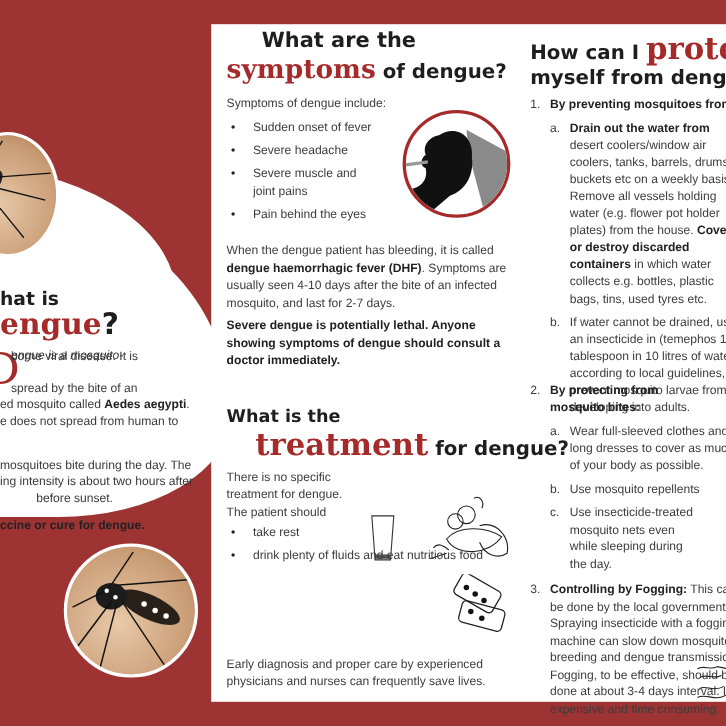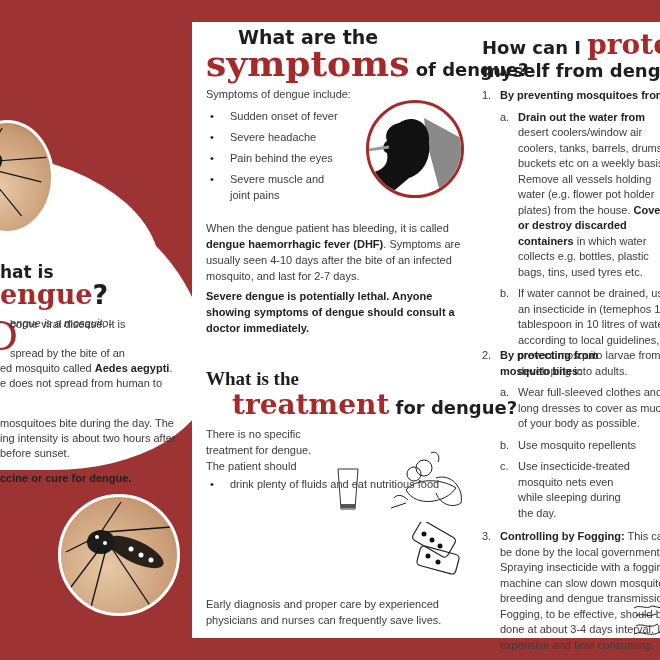--- a/index.html
+++ b/index.html
@@ -54,21 +54,21 @@
   </div>
   <div class="lt heading-red" style="left:-14px;top:316px;font-size:40px;line-height:40px;font-weight:normal;">D</div>
   <div class="lt" style="left:10px;top:316px;font-style:italic;">engue is a mosquito-</div>
   <div class="lt" style="left:10px;top:317px;">borne viral disease. It is</div>
   <div class="lt" style="left:10px;top:346px;">spread by the bite of an</div>
   <div class="lt" style="left:0;top:361px;"><span>ed mosquito called </span><b style="color:#222">Aedes aegypti</b><span>.</span></div>
   <div class="lt" style="left:0;top:376px;">e does not spread from human to</div>
 
   <div class="lt" style="left:0;top:416px;">mosquitoes bite during the day. The</div>
   <div class="lt" style="left:0;top:431px;">ing intensity is about two hours after</div>
-  <div class="lt" style="left:0;top:446px;">before sunset.</div>
+  <div class="lt" style="left:0;top:446px;padding-left:33px;">before sunset.</div>
   <div class="lt b" style="left:0;top:471px;">ccine or cure for dengue.</div>
 
   <div class="photo" style="left:58px;top:494px;width:116px;height:116px;">
     <svg viewBox="0 0 116 116">
       <ellipse cx="75" cy="55" rx="30" ry="11" fill="#2a201a" transform="rotate(25 75 55)"></ellipse>
       <ellipse cx="40" cy="45" rx="14" ry="12" fill="#1c1c1c"></ellipse>
       <g stroke="#111" stroke-width="1.3" fill="none">
         <line x1="40" y1="50" x2="10" y2="90"></line>
           <line x1="45" y1="52" x2="30" y2="110"></line>
         <line x1="50" y1="50" x2="90" y2="110"></line>
@@ -85,40 +85,40 @@
         </g>
     </svg>
   </div>
 </div>
 
 <div class="panel">
 
   <div class="col" style="left:14px;width:262px;">
     <div class="heading-dark" style="position:absolute;top:4px;font-size:19px;line-height:22px;margin-left:32px;">What are the</div>
     <div style="position:absolute;top:24px;white-space:nowrap;">
-      <span class="heading-red" style="font-size:36px;line-height:34px;">symptoms</span><span class="heading-dark" style="font-size:18px;"> of dengue?</span>
+      <span class="heading-red" style="font-size:24px;line-height:34px;">symptoms</span><span class="heading-dark" style="font-size:18px;"> of dengue?</span>
     </div>
     <div class="t" style="position:absolute;top:64px;">Symptoms of dengue include:</div>
     <ul class="bul" style="position:absolute;top:82px;width:140px;">
       <li>Sudden onset of fever</li>
       <li>Severe headache</li>
+      <li>Severe muscle and joint pains</li>
       <li>Pain behind the eyes</li>
-      <li>Severe muscle and joint pains</li>
     </ul>
     <div style="position:absolute;left:160px;top:78px;width:92px;height:92px;border:3px solid #a52a2a;border-radius:50%;overflow:hidden;background:#fff;">
       <svg viewBox="0 0 92 92" width="92" height="92">
         <polygon points="55,15 92,35 92,80 70,85 58,40" fill="#8a8a8a"></polygon>
         <path d="M30,20 C45,10 62,20 60,40 C62,55 55,70 40,75 L20,92 L0,92 L0,70 C15,68 20,60 18,50 C12,48 14,40 18,38 C15,30 20,22 30,20Z" fill="#111"></path>
         <rect x="0" y="44" width="20" height="3" fill="#999" transform="rotate(-8 10 45)"></rect>
       </svg>
     </div>
     <div class="t" style="position:absolute;top:198px;width:258px;"><span>When the dengue patient has bleeding, it is called </span><b style="color:#222">dengue haemorrhagic fever (DHF)</b><span>. Symptoms are usually seen 4-10 days after the bite of an infected mosquito, and last for 2-7 days.</span></div>
     <div class="t b" style="position:absolute;top:266px;width:250px;">Severe dengue is potentially lethal. Anyone showing symptoms of dengue should consult a doctor immediately.</div>
 
-    <div class="heading-dark" style="position:absolute;top:346px;font-size:19px;line-height:22px;font-family:Liberation Serif, serif;">What is the</div>
+    <div class="heading-dark" style="position:absolute;top:346px;font-size:16px;line-height:22px;">What is the</div>
     <div style="position:absolute;top:366px;white-space:nowrap;margin-left:26px;">
       <span class="heading-red" style="font-size:28px;line-height:34px;">treatment</span><span class="heading-dark" style="font-size:18px;"> for dengue?</span>
     </div>
     <div class="t" style="position:absolute;top:404px;width:132px;">There is no specific treatment for dengue.</div>
     <div class="t" style="position:absolute;top:436px;">The patient should</div>
     <div style="position:absolute;left:131px;top:446px;width:22px;height:42px;">
       <svg viewBox="0 0 22 42" width="22" height="42">
           <path d="M1,1 L21,1 L18,41 L4,41 Z" fill="none" stroke="#333" stroke-width="1"></path>
           <rect x="4" y="36" width="14" height="4" fill="#555"></rect>
         </svg>
@@ -130,20 +130,21 @@
             <circle cx="28" cy="26" r="7"></circle>
             <path d="M45,5 C50,2 55,8 52,14"></path>
           <path d="M20,42 C30,30 55,30 70,40 C60,55 30,60 20,42Z"></path>
             <path d="M50,30 C65,25 78,40 75,55 C68,60 55,58 50,45"></path>
           <path d="M8,50 C12,45 18,48 22,52"></path>
             <path d="M5,60 L20,55"></path>
         </g>
       </svg>
     </div>
     <ul class="bul" style="position:absolute;top:450px;width:262px;">
+      <li>take rest</li>
       <li>drink plenty of fluids and eat nutritious food</li>
     </ul>
     <div style="position:absolute;left:204px;top:500px;width:56px;height:60px;">
       <svg viewBox="0 0 56 60" width="56" height="60">
         <g fill="none" stroke="#222" stroke-width="1.2">
           <rect x="4" y="6" width="40" height="22" rx="4" transform="rotate(30 24 17)"></rect>
           <rect x="8" y="28" width="40" height="20" rx="4" transform="rotate(15 28 38)"></rect>
         </g>
         <g fill="#111">
             <circle cx="14" cy="12" r="2.5"></circle>

